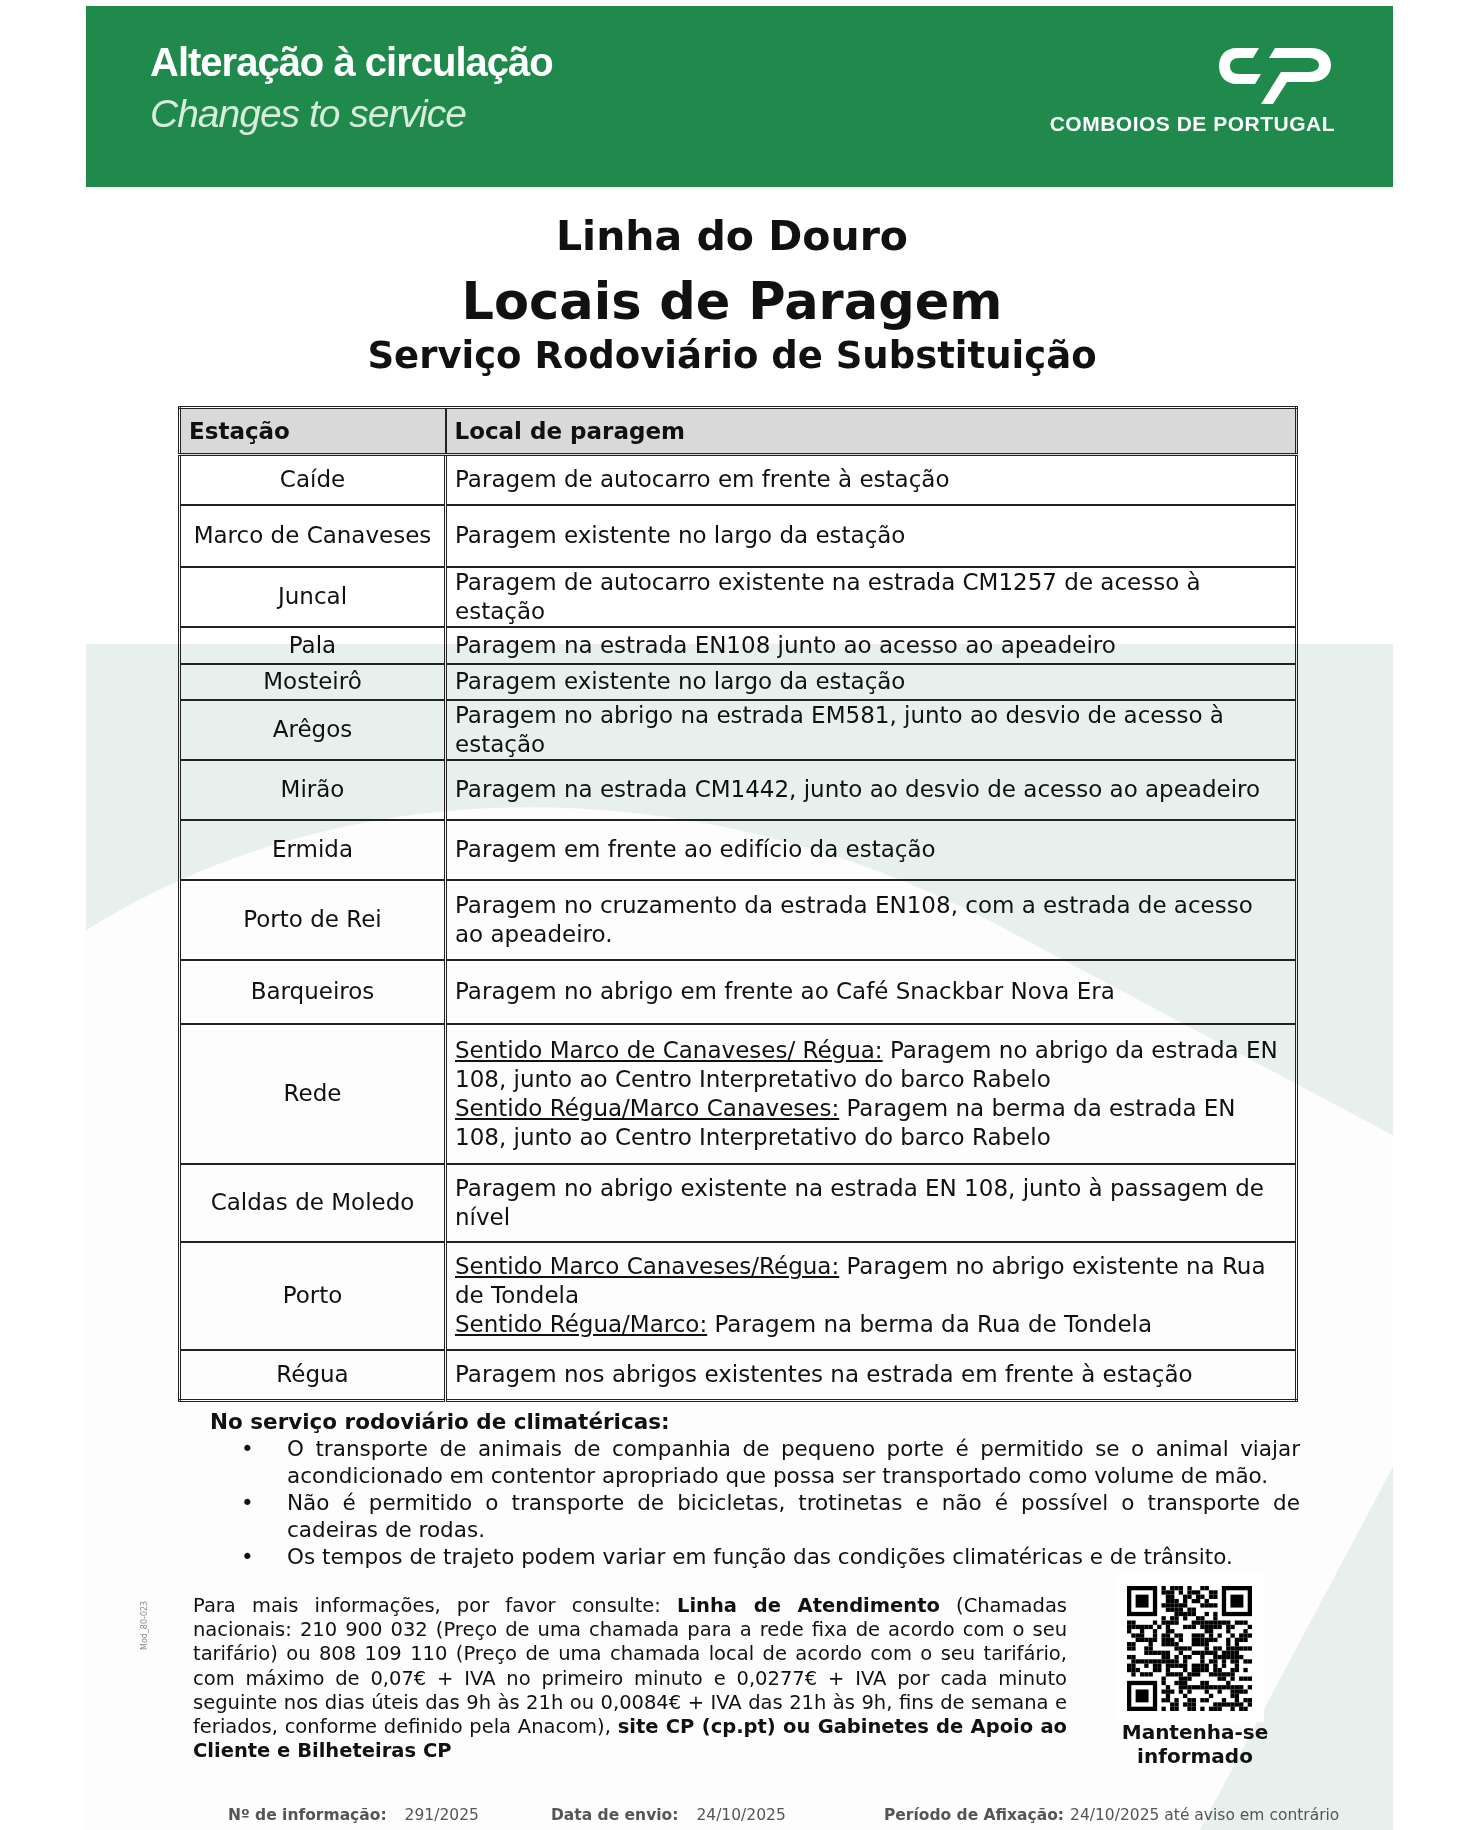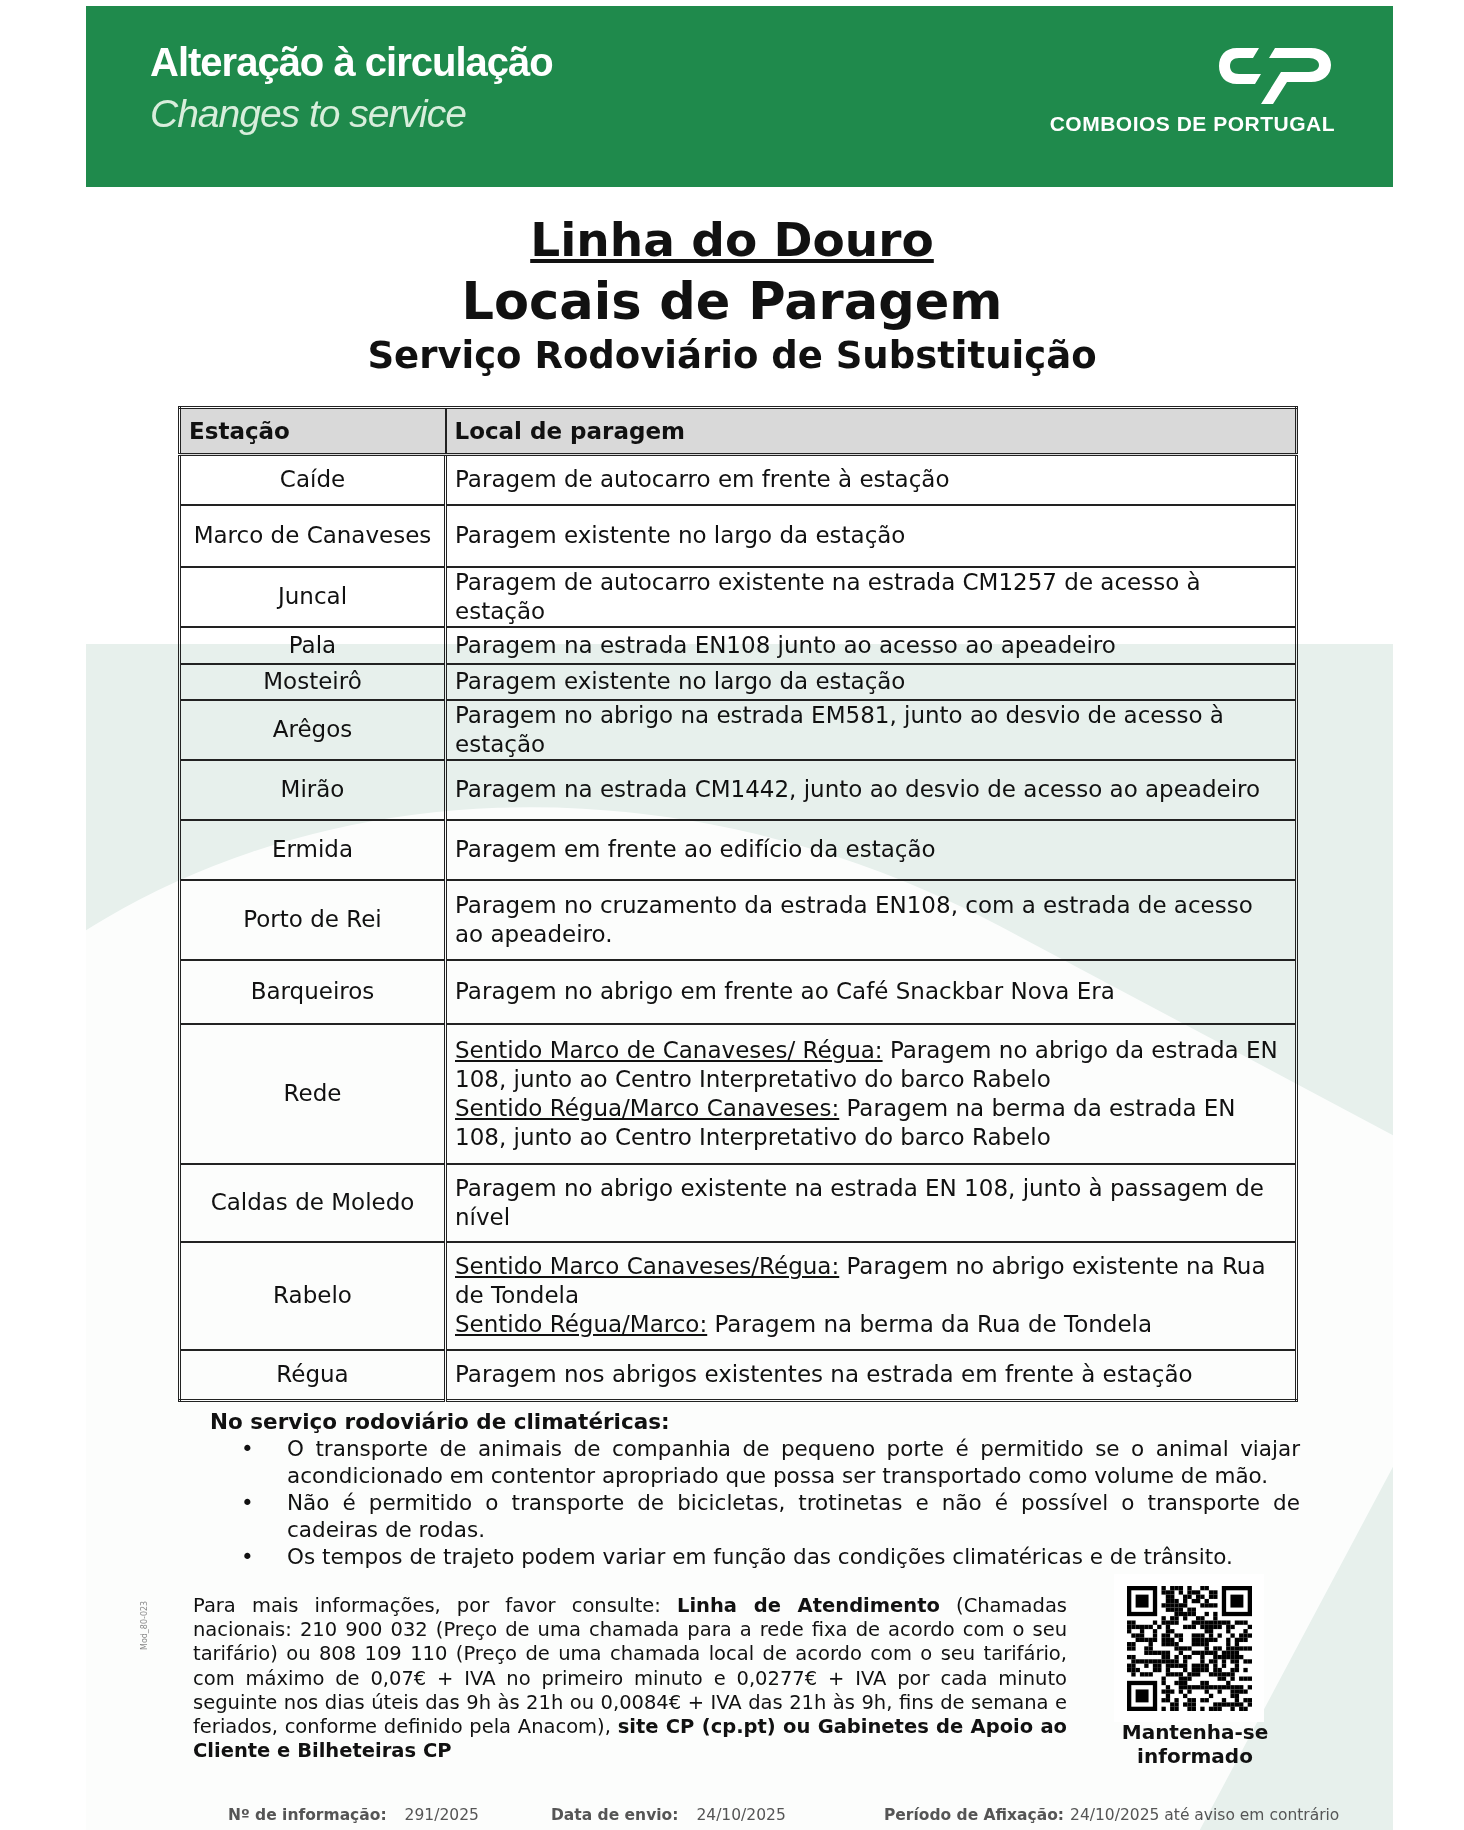--- a/index.html
+++ b/index.html
@@ -30,21 +30,21 @@
     font-family: "Liberation Sans", sans-serif; font-size: 39px; font-style: italic;
     letter-spacing: -1px;
   }
   .logo { position: absolute; right: 58px; top: 38px; width: 120px; height: 62px; }
   .logo-text {
     position: absolute; right: 58px; top: 106px; color: #ffffff;
     font-family: "Liberation Sans", sans-serif; font-size: 21px; font-weight: bold;
     letter-spacing: 0.5px;
   }
   .titles { position: absolute; left: 0; width: 1464px; text-align: center; font-weight: bold; }
-  .t1 { top: 212px; font-size: 47px; text-decoration: underline; }
+  .t1 { top: 212px; font-size: 41px; }
   .t2 { top: 272px; font-size: 51px; }
   .t3 { top: 334px; font-size: 37px; }
 
   table.stops {
     position: absolute; left: 178px; top: 406px; width: 1120px;
     border-collapse: collapse; border: 3px double #222;
     font-size: 23px; line-height: 29px;
   }
   table.stops th, table.stops td { border: 2px solid #222; padding: 0 8px; }
   table.stops th {
@@ -159,21 +159,21 @@
       </tr>
       <tr style="height: 140px;">
         <td class="station">Rede</td>
         <td class="place"><span class="u">Sentido Marco de Canaveses/ Régua:</span><span> Paragem no abrigo da estrada EN 108, junto ao Centro Interpretativo do barco Rabelo</span><br><span class="u">Sentido Régua/Marco Canaveses:</span><span> Paragem na berma da estrada EN 108, junto ao Centro Interpretativo do barco Rabelo</span></td>
       </tr>
       <tr style="height: 78px;">
         <td class="station">Caldas de Moledo</td>
         <td class="place"><span>Paragem no abrigo existente na estrada EN 108, junto à passagem de nível</span></td>
       </tr>
       <tr style="height: 108px;">
-        <td class="station">Rabelo</td>
+        <td class="station">Porto</td>
         <td class="place"><span class="u">Sentido Marco Canaveses/Régua:</span><span> Paragem no abrigo existente na Rua de Tondela</span><br><span class="u">Sentido Régua/Marco:</span><span> Paragem na berma da Rua de Tondela</span></td>
       </tr>
       <tr style="height: 51px;">
         <td class="station">Régua</td>
         <td class="place"><span>Paragem nos abrigos existentes na estrada em frente à estação</span></td>
       </tr>
     </tbody>
 </table>
 
 <div class="notes">

